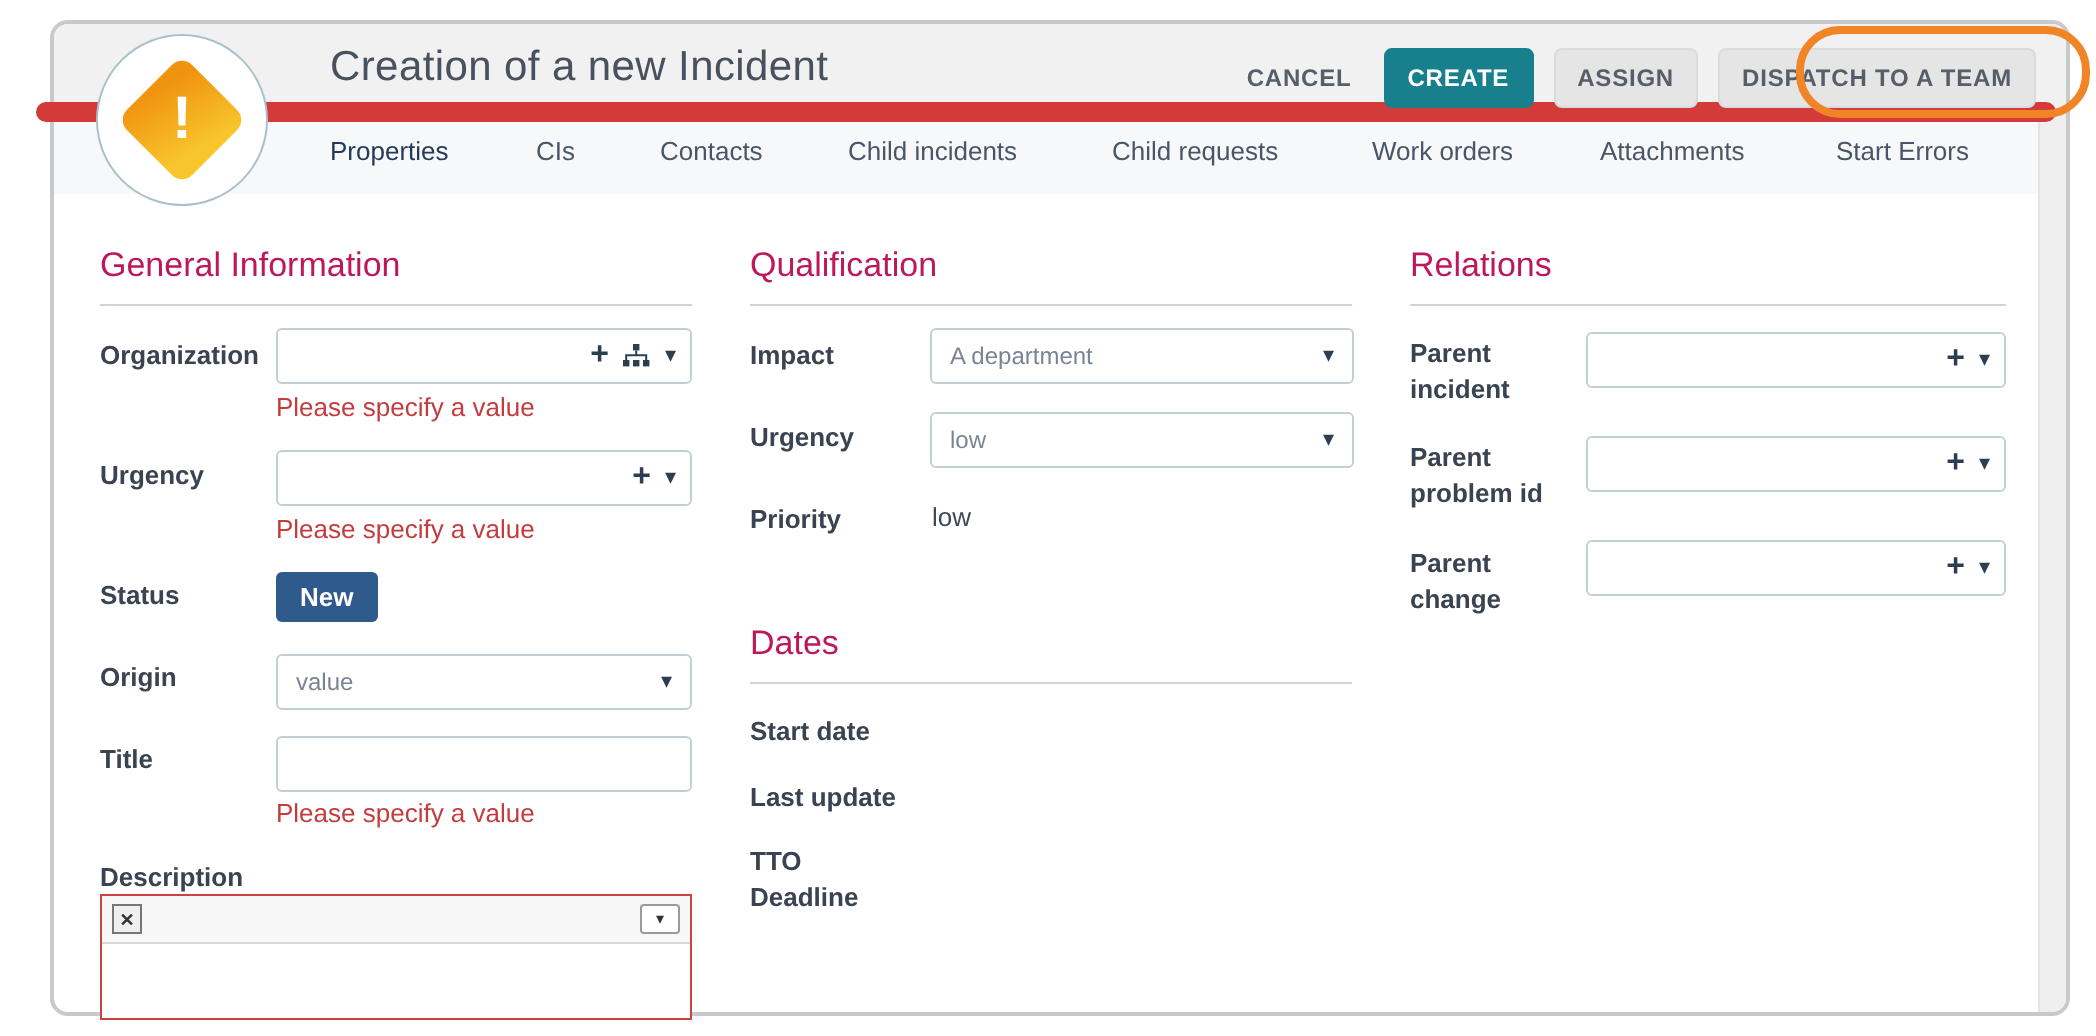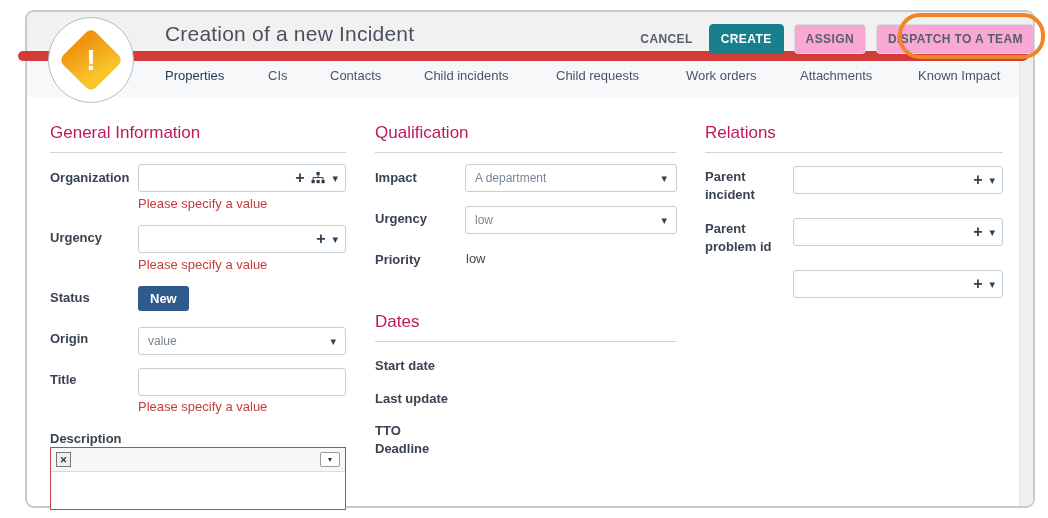--- a/index.html
+++ b/index.html
@@ -16,25 +16,25 @@
   
   .redbar{position:absolute;left:18px;top:51px;width:1010px;height:10px;background:#d23b38;border-radius:5px;z-index:3;}
   .badge-circle{position:absolute;left:48px;top:17px;width:86px;height:86px;background:#fff;
         border:1px solid #a9c0cb;border-radius:50%;z-index:4;}
   .diamond{position:absolute;left:19px;top:19px;width:46px;height:46px;border-radius:7px;
         transform:rotate(45deg);background:linear-gradient(105deg,#f0930f 15%,#f8c52c 80%);}
   .diamond-mark{position:absolute;left:0;top:0;width:84px;height:84px;display:flex;align-items:center;justify-content:center;
         color:#fff;font-size:30px;font-weight:700;}
   .page-title{position:absolute;left:165px;top:22px;font-size:21px;color:#4a515e;z-index:2;letter-spacing:.2px;}
 
-  .btn-row{position:absolute;top:24px;right:13px;display:flex;align-items:center;gap:10px;z-index:4;}
+  .btn-row{position:absolute;top:24px;right:30px;display:flex;align-items:center;gap:10px;z-index:4;}
   .btn{font-size:12px;font-weight:700;letter-spacing:.4px;border-radius:4px;padding:7px 11px;cursor:pointer;white-space:nowrap;}
   .btn-text{color:#565e6a;background:transparent;border:none;padding:7px 6px;}
   .btn-primary{background:#17808c;color:#fff;border:1px solid #17808c;}
-  .btn-light{background:#f9a8d4;color:#565e6a;border:1px solid #d7dce1;}
+  .btn-light{background:#e5e5e5;color:#565e6a;border:1px solid #d7dce1;}
   .annotation{position:absolute;left:898px;top:13px;width:147px;height:46px;border:4px solid #f08426;
         border-radius:22px;z-index:5;pointer-events:none;}
 
   
   .tab{position:absolute;top:68px;font-size:13px;color:#4a5568;z-index:2;cursor:pointer;white-space:nowrap;}
   .tab.active{font-weight:400;color:#23395b;}
 
   
   .h2{position:absolute;font-size:17px;color:#be185d;z-index:2;}
   .hr{position:absolute;height:1px;background:#ccd4da;z-index:2;}
@@ -91,21 +91,21 @@
   </div>
   <div class="annotation"></div>
 
   <div class="tab active" style="left:165px">Properties</div>
   <div class="tab" style="left:268px">CIs</div>
   <div class="tab" style="left:330px">Contacts</div>
   <div class="tab" style="left:424px">Child incidents</div>
   <div class="tab" style="left:556px">Child requests</div>
   <div class="tab" style="left:686px">Work orders</div>
   <div class="tab" style="left:800px">Attachments</div>
-  <div class="tab" style="left:918px">Known Impact</div>
+  <div class="tab" style="left:918px">Start Errors</div>
 
   <div class="h2" style="left:50px;top:123px">General Information</div>
   <div class="hr" style="left:50px;top:152px;width:296px"></div>
 
   <div class="lbl" style="left:50px;top:169px">Organization</div>
   <div class="inp" style="left:138px;top:164px;width:208px">
     <input type="text" value="" style="">
     <span class="inp-icons">
       <span class="plus">+</span>
       <span class="sitemap-icon">
@@ -197,20 +197,21 @@
 
   <div class="lbl" style="left:705px;top:220px;width:80px">Parent problem id</div>
   <div class="inp" style="left:793px;top:218px;width:210px">
     <input type="text" value="" style="">
     <span class="inp-icons">
       <span class="plus">+</span>
       <span class="caret">▾</span>
     </span>
   </div>
 
+  <div class="lbl" style="left:705px;top:273px;width:72px">Parent change</div>
   <div class="inp" style="left:793px;top:270px;width:210px">
     <input type="text" value="" style="">
     <span class="inp-icons">
       <span class="plus">+</span>
       <span class="caret">▾</span>
     </span>
   </div>
 
 </div>
 

